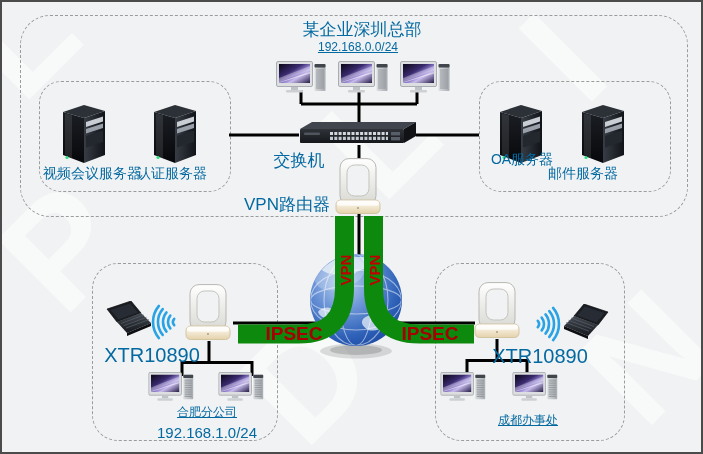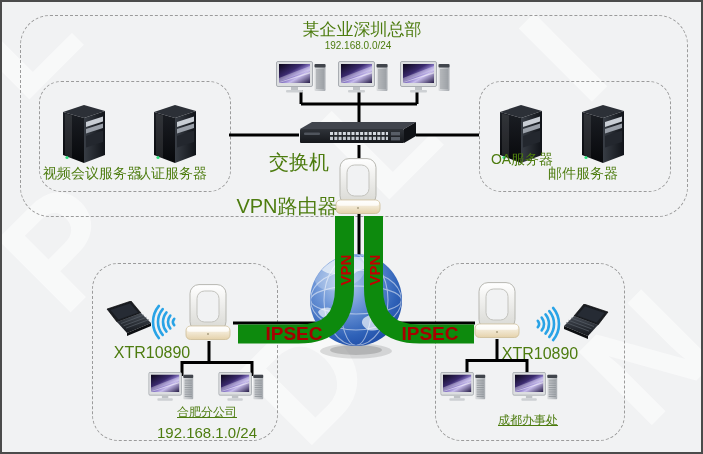--- a/index.html
+++ b/index.html
@@ -9,26 +9,26 @@
     font-family:"Liberation Sans",sans-serif;color:#111;
   }
   .wm{
     position:absolute;font-size:150px;font-weight:bold;line-height:1;
     color:#ffffff;opacity:.55;transform:rotate(-45deg);user-select:none;pointer-events:none;
   }
   .dashed{position:absolute;border:1px dashed #9b9b9b;border-radius:26px;}
   .overlay{position:absolute;left:0;top:0;width:703px;height:454px;}
   .ic{position:absolute;}
   .flip{transform:scaleX(-1);}
-  .lbl{position:absolute;white-space:nowrap;transform:translateX(-50%);color:#4d7c0f;}
+  .lbl{position:absolute;white-space:nowrap;transform:translateX(-50%);color:#0369a1;}
   .t-title{font-size:17px;}
-  .t-sub{font-size:10px;}
-  .t-node{font-size:20px;}
+  .t-sub{font-size:12px;text-decoration:underline;}
+  .t-node{font-size:17px;}
   .t-srv{font-size:14px;}
-  .t-model{font-size:16px;}
+  .t-model{font-size:20px;}
   .t-site{font-size:12px;text-decoration:underline;}
   .t-net{font-size:15px;}
   svg text{font-family:"Liberation Sans",sans-serif;}
 </style>
 </head>
 <body>
 
 <div class="stage">
 
   <div class="wm" style="left:-30px;top:-40px">L</div>

